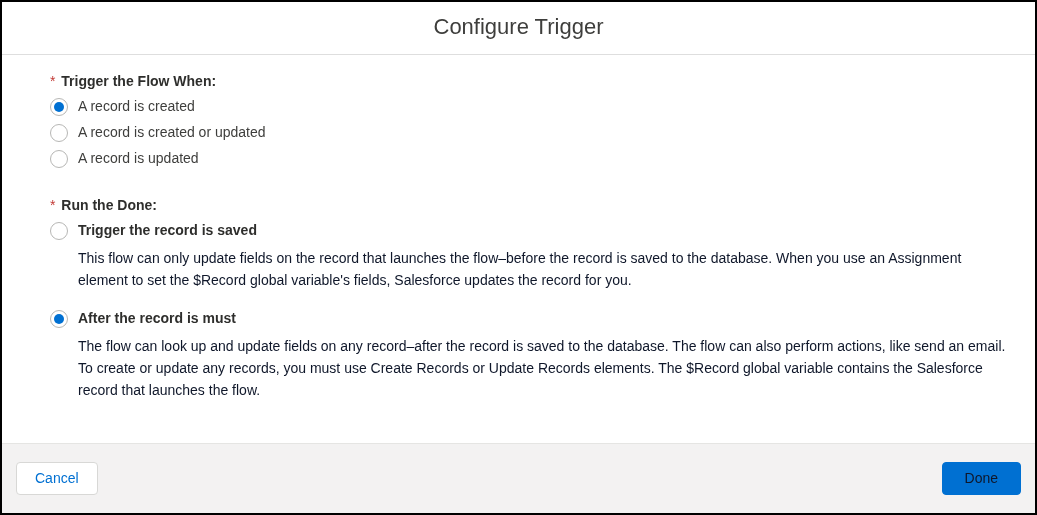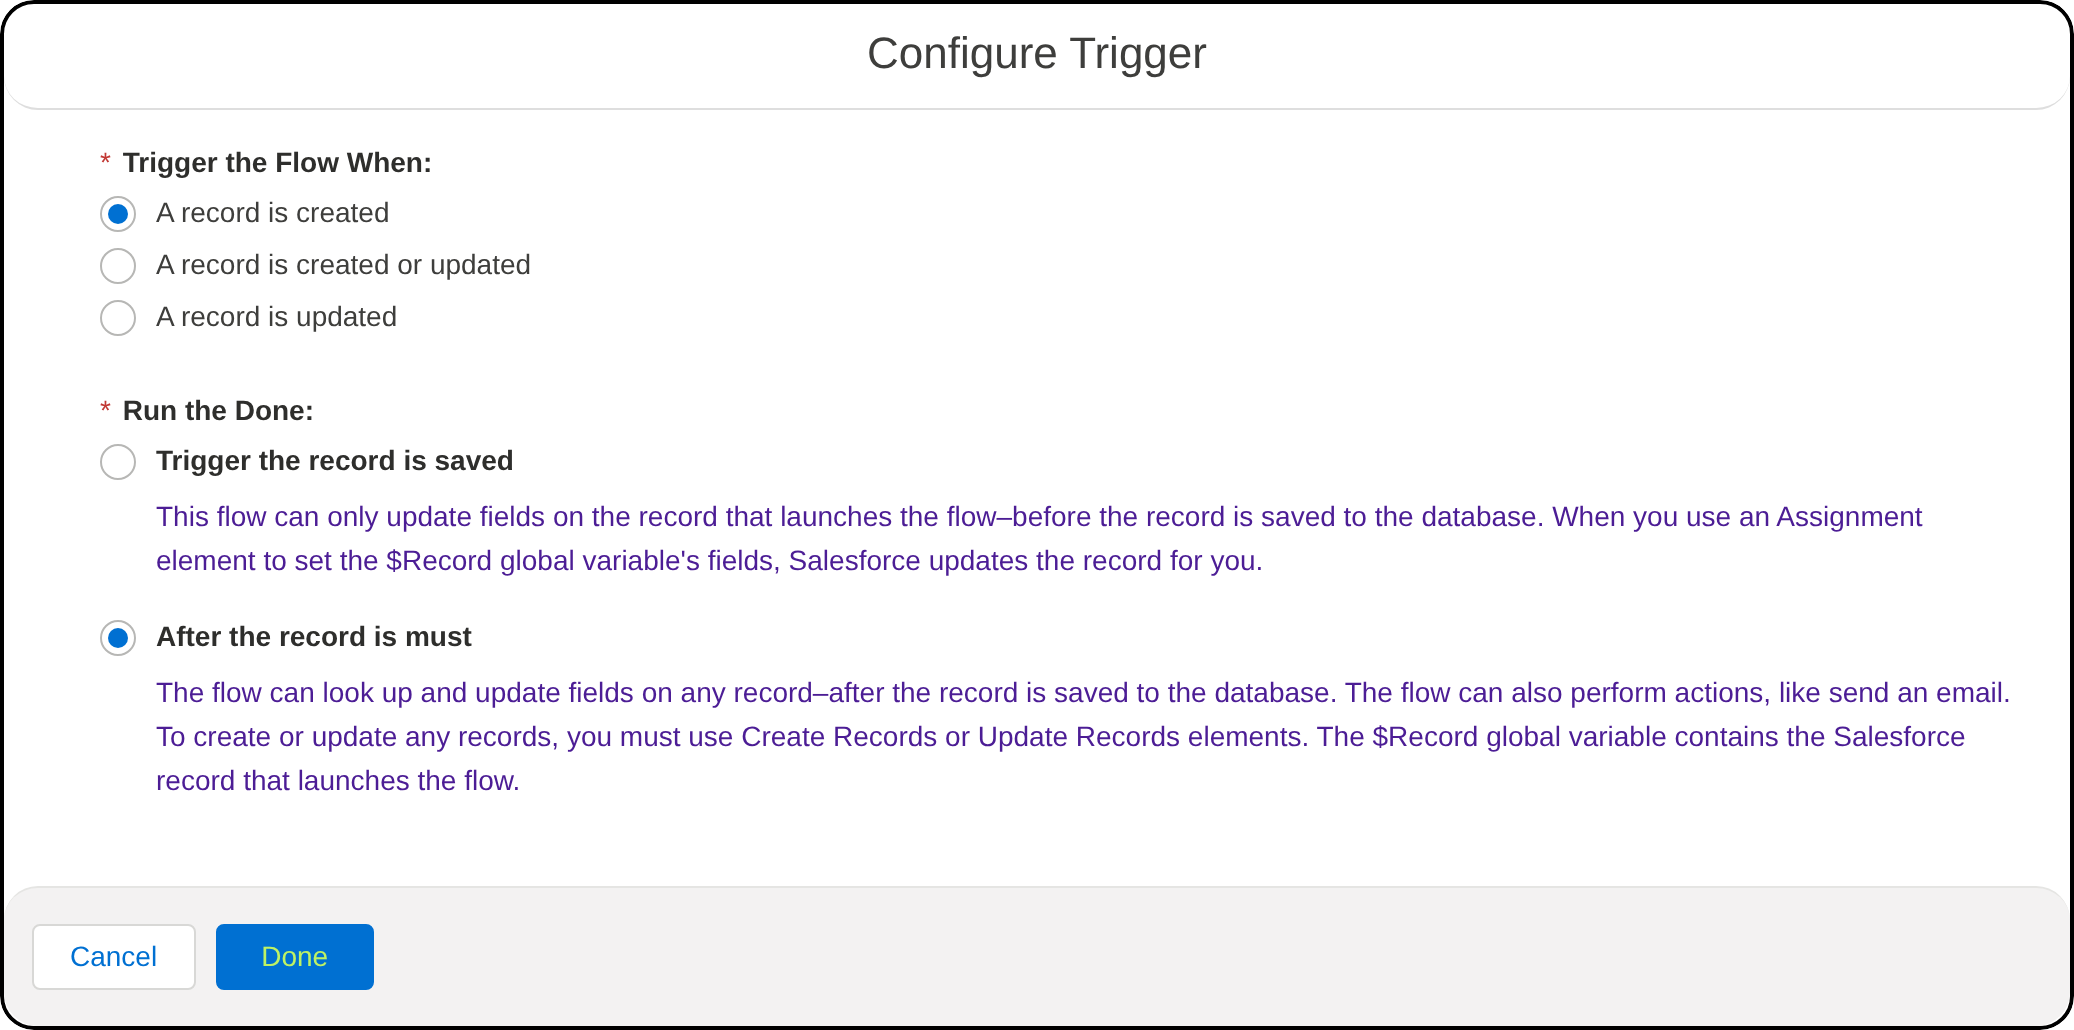--- a/index.html
+++ b/index.html
@@ -1,15 +1,15 @@
 <!DOCTYPE html>
 <html><head>
 <meta charset="utf-8">
 <style>
-  * { box-sizing: border-box; border-radius: 17px; }
+  * { box-sizing: border-box; }
   body {
     margin: 0;
     padding: 0;
     font-family: -apple-system, BlinkMacSystemFont, "Segoe UI", Helvetica, Arial, sans-serif;
     font-size: 14px;
     color: #3e3e3c;
     background: #fff;
   }
   .window {
     width: 1037px;
@@ -83,52 +83,52 @@
     color: #3e3e3c;
     line-height: 20px;
     padding-top: 0;
   }
   .radio-label.strong {
     font-weight: 700;
     color: #2e2e2c;
   }
   .radio-desc {
     font-size: 14px;
-    color: #4c1d95;
+    color: #0f172a;
     line-height: 22px;
     margin: 4px 8px 14px 28px;
   }
   .section-gap {
     height: 26px;
   }
   .footer {
     background: #f3f2f2;
     border-top: 1px solid #e5e5e3;
     padding: 18px 14px;
     display: flex;
-    justify-content: flex-start;
+    justify-content: space-between;
     gap: 10px;
   }
   .btn {
     font-size: 14px;
     padding: 8px 18px;
     border-radius: 4px;
     cursor: pointer;
     border: 1px solid transparent;
     line-height: 1.1;
   }
   .btn-cancel {
     background: #fff;
     border: 1px solid #d8d8d6;
     color: #0070d2;
   }
   .btn-done {
     background: #0070d2;
     border: 1px solid #0070d2;
-    color: #bef264;
+    color: #0f172a;
     padding-left: 22px;
     padding-right: 22px;
   }
 </style>
 </head>
 <body>
 
 <div class="window">
 
   <div class="header">

